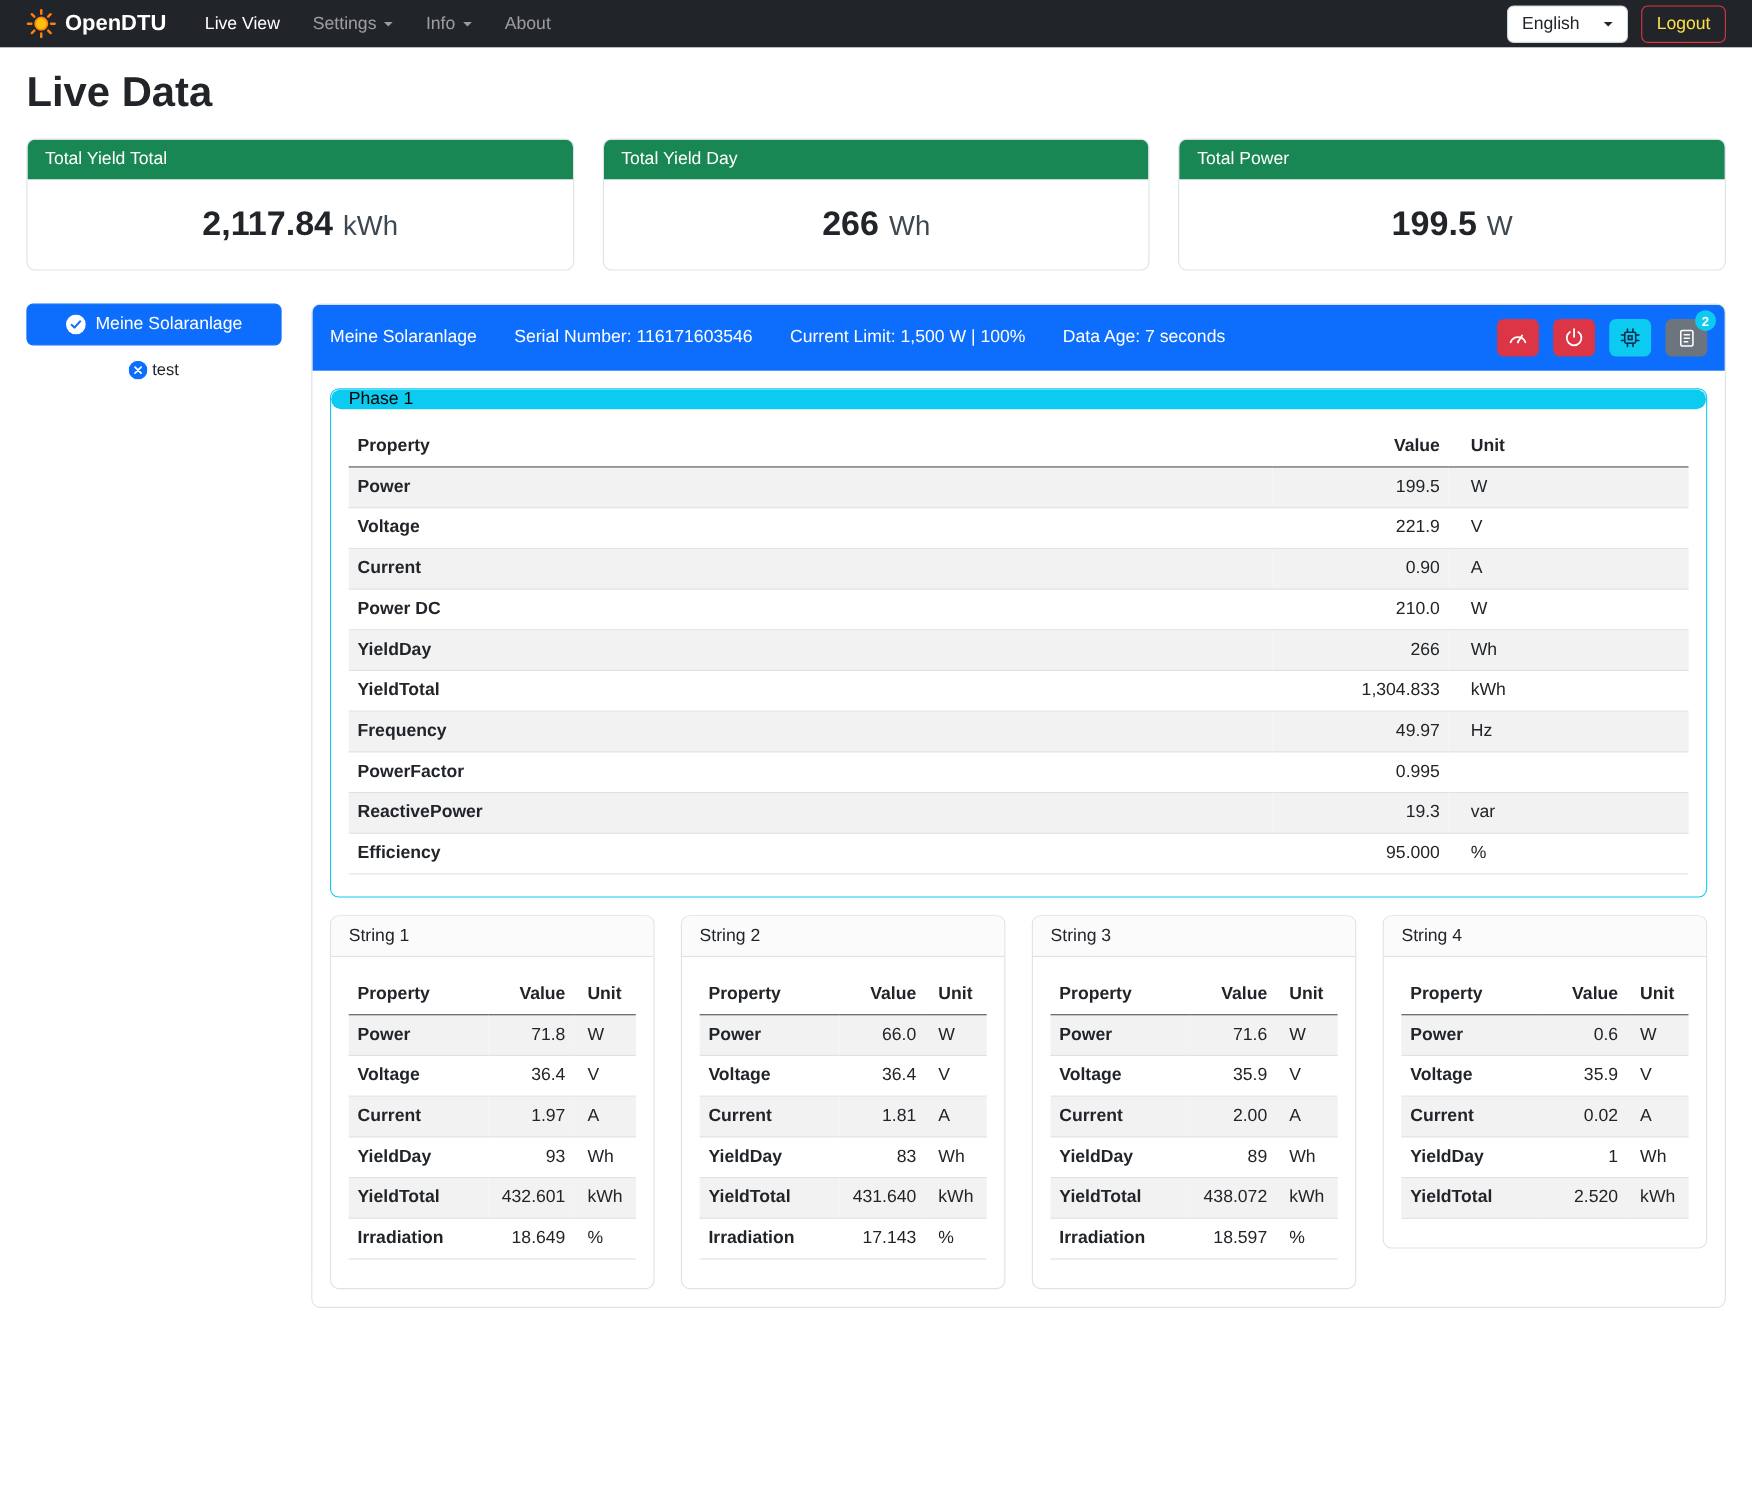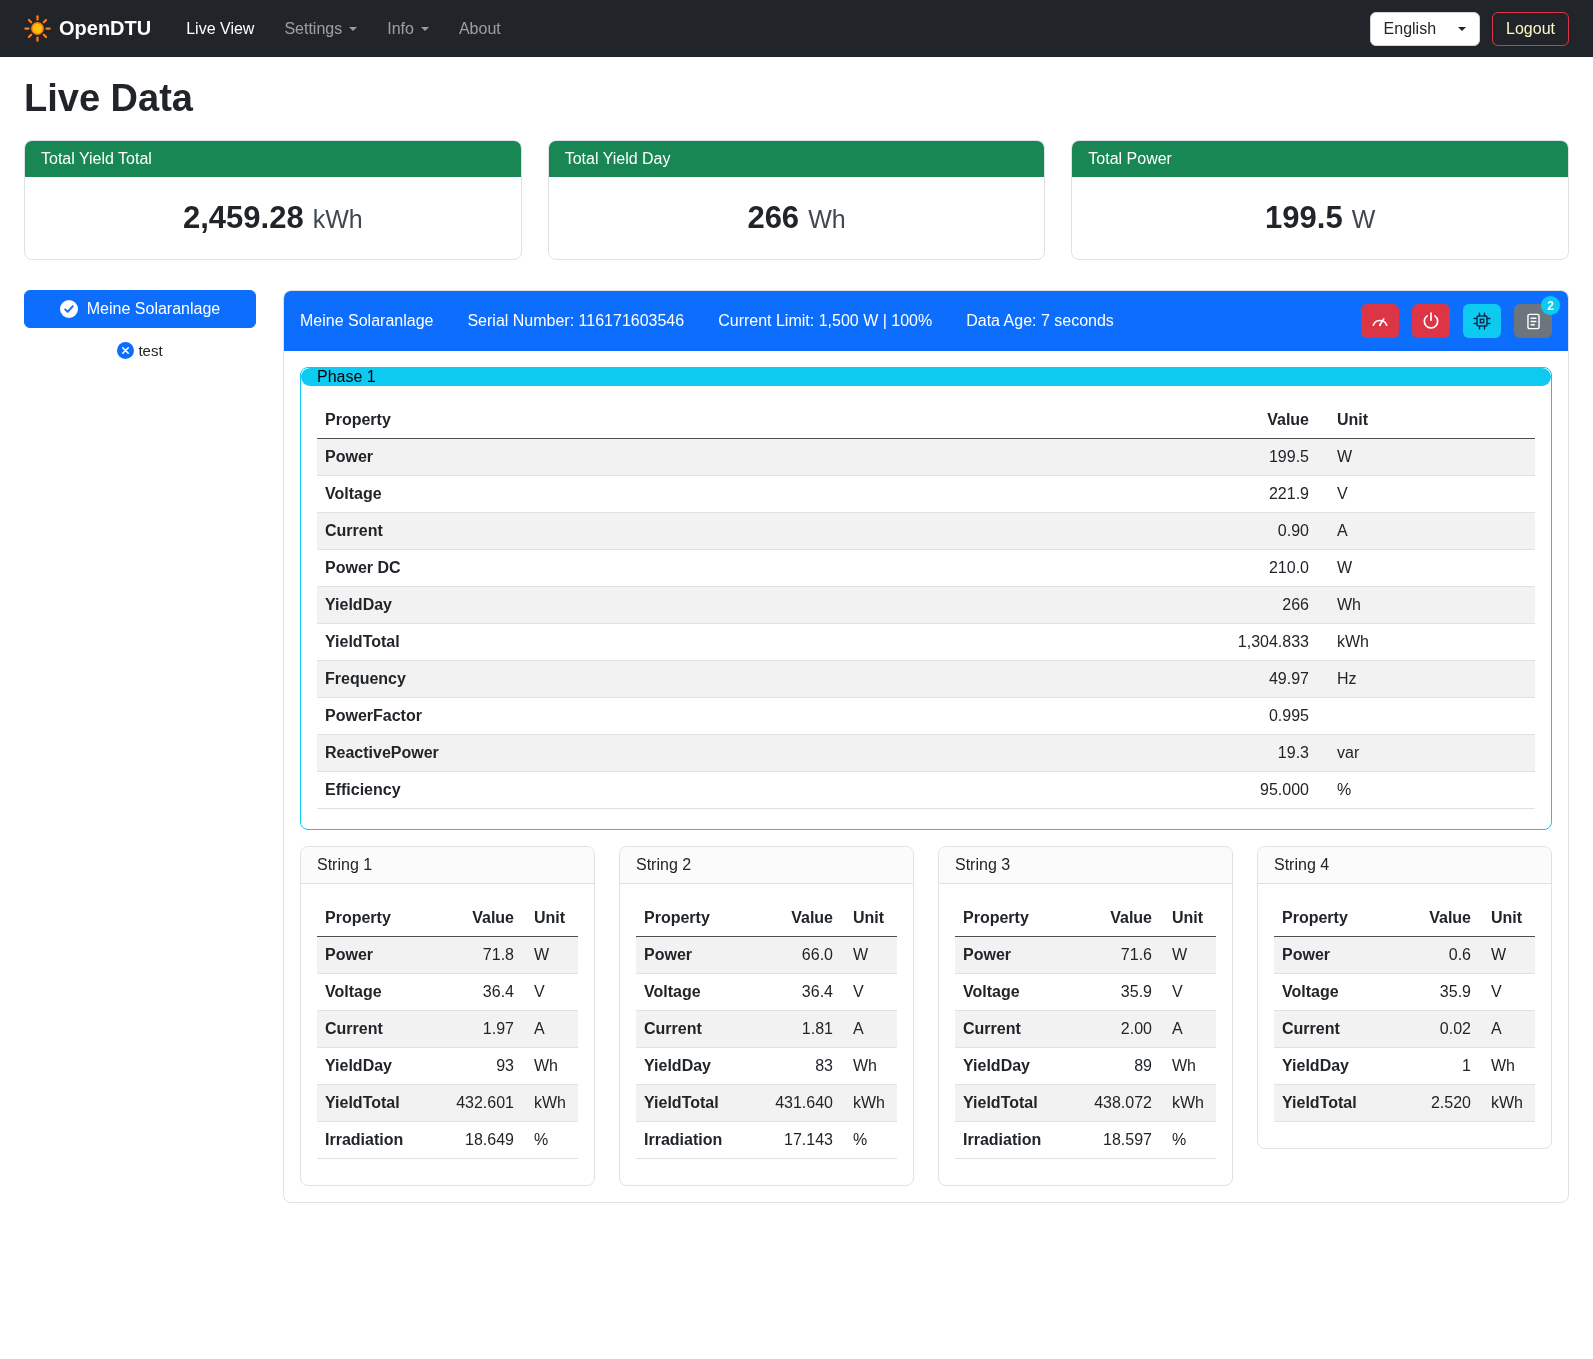--- a/index.html
+++ b/index.html
@@ -8,21 +8,21 @@
   body {
     width:1593px;
     font-family:"Liberation Sans", sans-serif;
     color:#212529;
     background:#ffffff;
     -webkit-font-smoothing:antialiased;
   }
 
   
   .navbar {
-    height:57px;
+    height:43px;
     background:#212529;
     display:flex;
     align-items:center;
     padding:0 24px;
   }
   .brand {
     display:flex; align-items:center; gap:8px;
     color:#fff; font-size:20px; font-weight:700;
     margin-right:20px; cursor:pointer;
   }
@@ -44,21 +44,21 @@
     background:#fff; color:#212529; border:1px solid #ced4da;
     border-radius:6px; padding:7px 13px; font-size:16px;
     display:flex; align-items:center; gap:22px; cursor:pointer;
   }
   .caret-dark {
     display:inline-block; width:0; height:0;
     border:4.5px solid transparent; border-top-color:#212529;
     transform:translateY(2px);
   }
   .logout-btn {
-    background:transparent; border:1px solid #dc3545; color:#fef9c3;
+    background:transparent; border:1px solid #dc3545; color:#fde047;
     border-radius:6px; padding:7px 13px; font-size:16px;
     cursor:pointer; font-family:inherit;
   }
 
   
   .page { padding:6px 24px 28px; }
   .page-title { font-size:38px; font-weight:600; margin:14px 0 20px; }
 
   .card {
     border:1px solid #dee2e6; border-radius:8px;
@@ -192,21 +192,21 @@
 </nav>
 
 <div class="page">
 
   <h1 class="page-title">Live Data</h1>
 
   <div class="summary-row">
     <div class="card summary-card">
       <div class="summary-header">Total Yield Total</div>
       <div class="summary-body">
-        <span class="summary-value">2,459.28</span><span class="summary-unit">kWh</span>
+        <span class="summary-value">2,117.84</span><span class="summary-unit">kWh</span>
       </div>
     </div>
     <div class="card summary-card">
       <div class="summary-header">Total Yield Day</div>
       <div class="summary-body">
         <span class="summary-value">266</span><span class="summary-unit">Wh</span>
       </div>
     </div>
     <div class="card summary-card">
       <div class="summary-header">Total Power</div>

